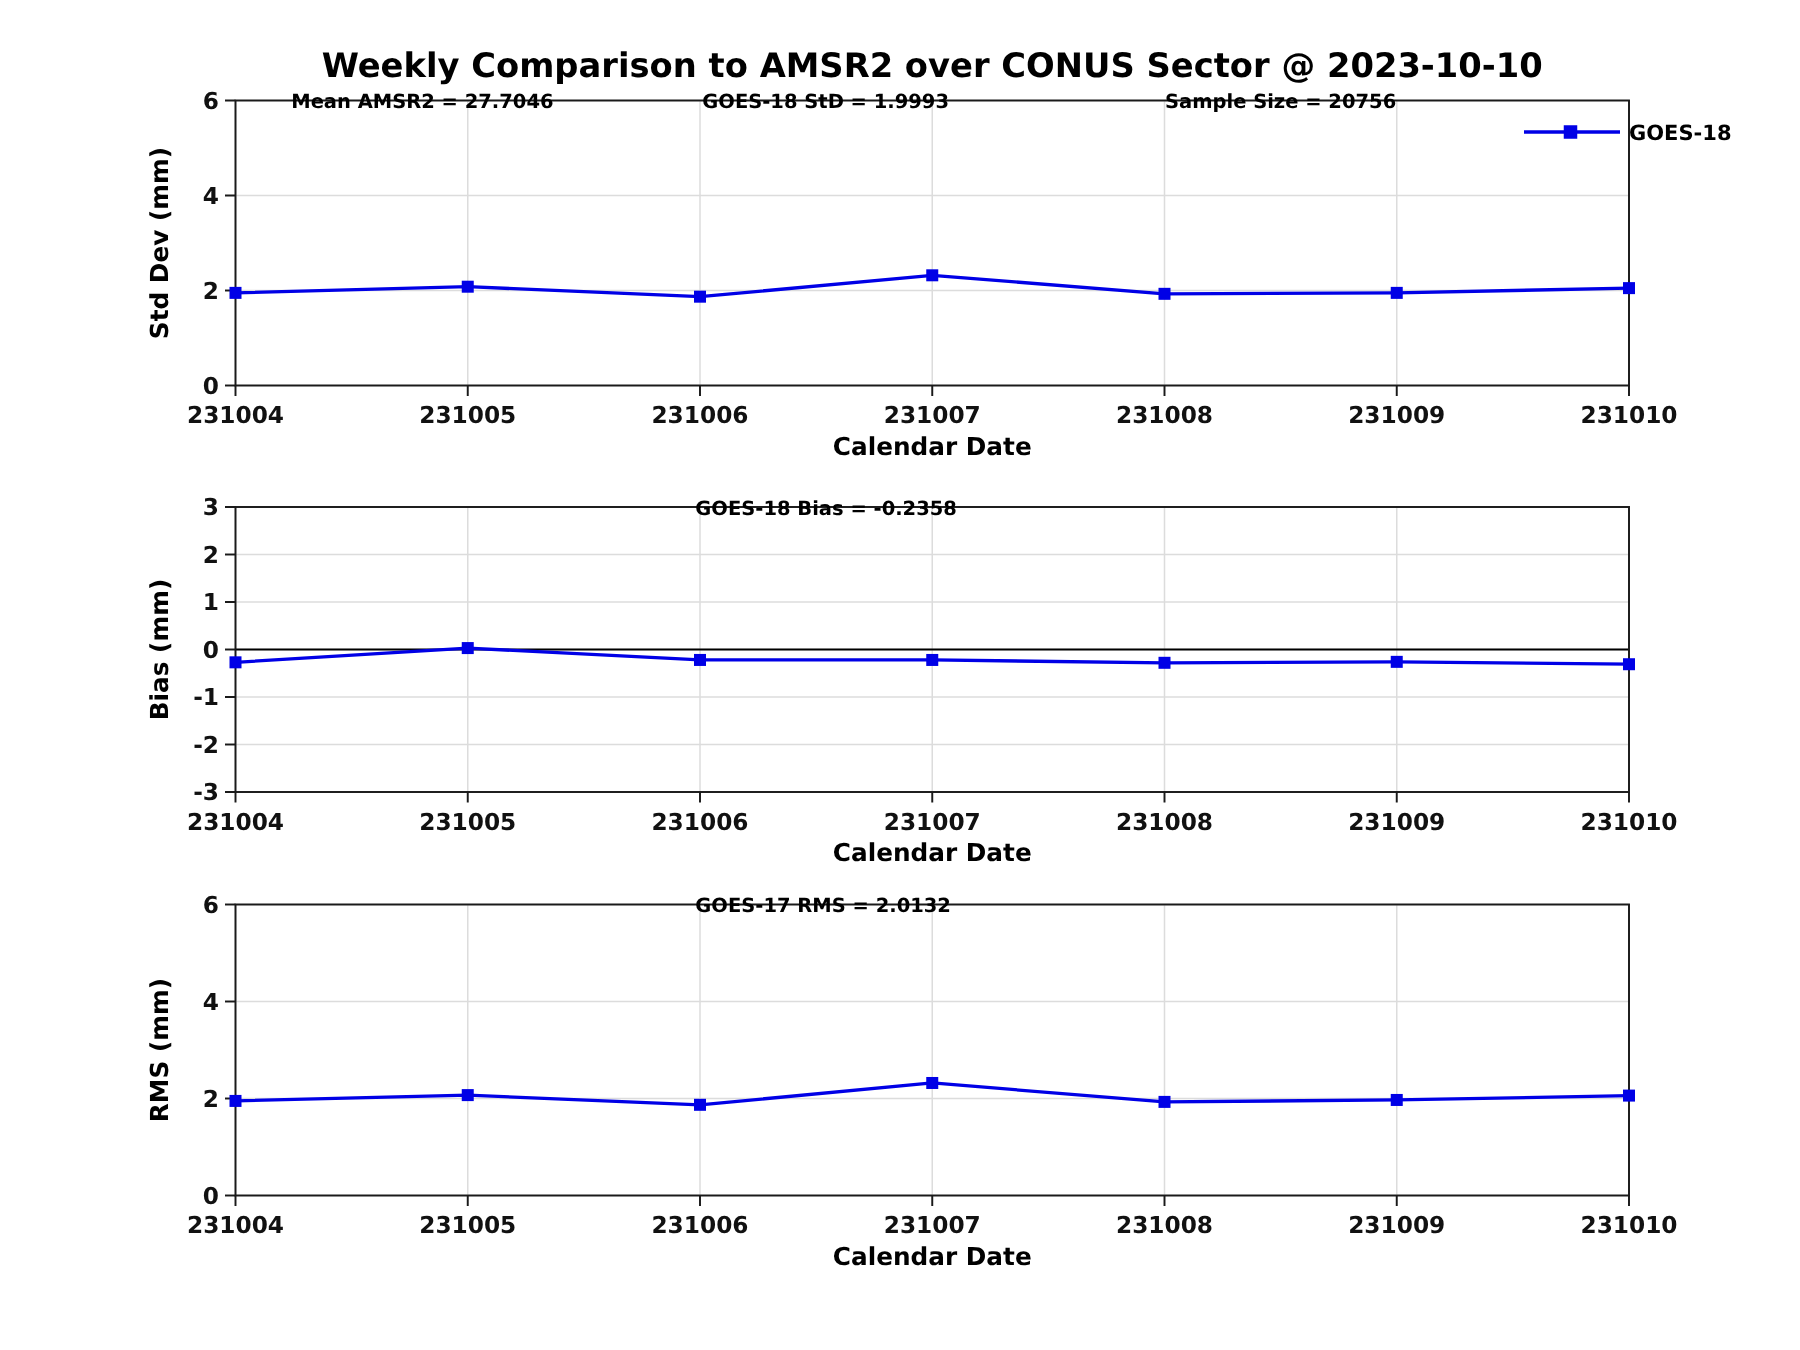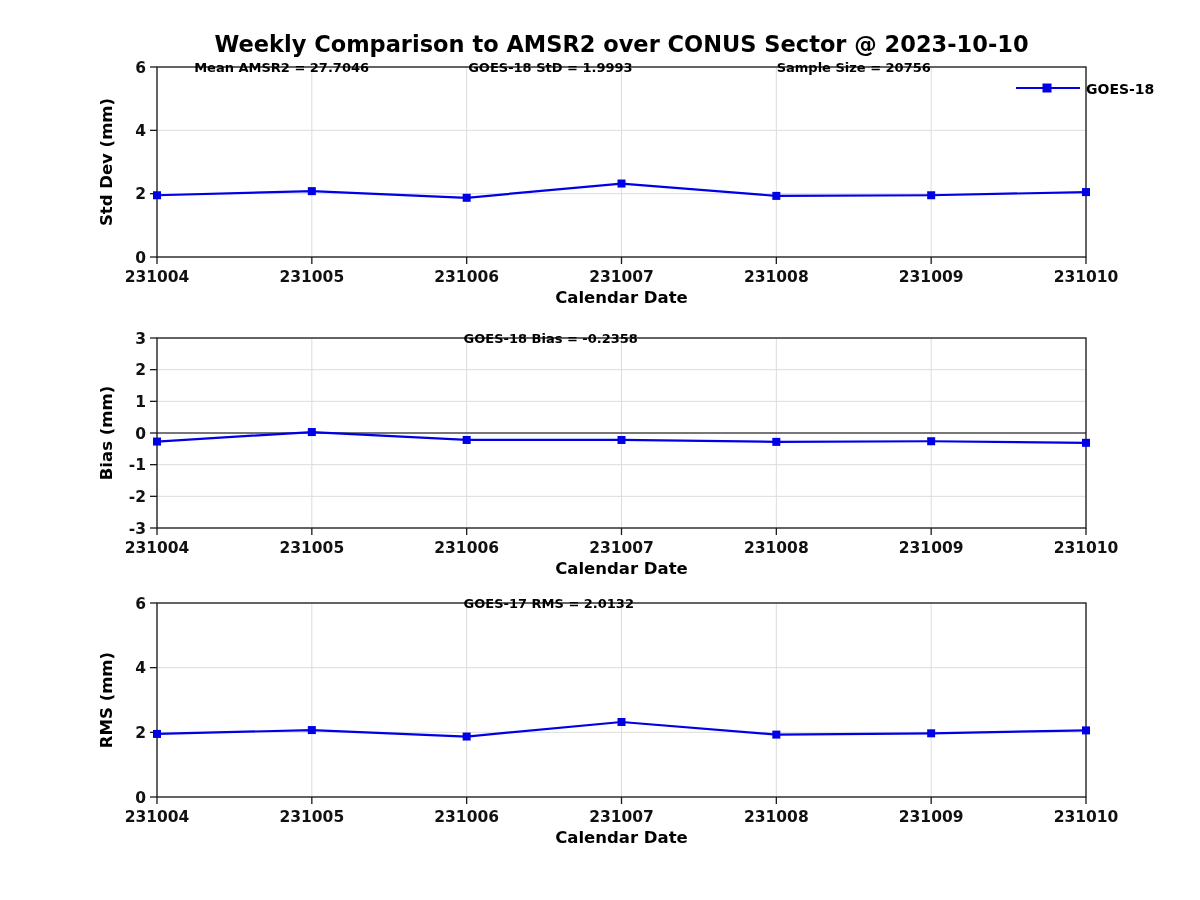--- a/index.html
+++ b/index.html
@@ -1,17 +1,17 @@
 <!DOCTYPE html>
 <html><head>
 <meta charset="utf-8">
 <style>
   html,body{margin:0;padding:0;background:#ffffff;}
   #figure{position:relative;width:1200px;height:900px;background:#ffffff;overflow:hidden;
-          font-family:"DejaVu Sans","Liberation Sans",sans-serif;}
+          font-family:"DejaVu Sans","Liberation Sans",sans-serif;border-radius:26px;}
   #figure-title{position:absolute;left:157px;top:31px;width:929px;text-align:center;
                 font-size:22.5px;font-weight:bold;color:#000;white-space:nowrap;}
   #charts{position:absolute;left:0;top:0;}
   #charts text{font-family:"DejaVu Sans","Liberation Sans",sans-serif;font-weight:bold;fill:#000;}
   #charts text.tick-label{font-size:15.5px;fill:#111;}
   #charts text.axis-label{font-size:16.5px;}
   #charts text.annotation{font-size:13px;}
   #charts text.legend-text{font-size:14px;}
 </style>
 </head>

